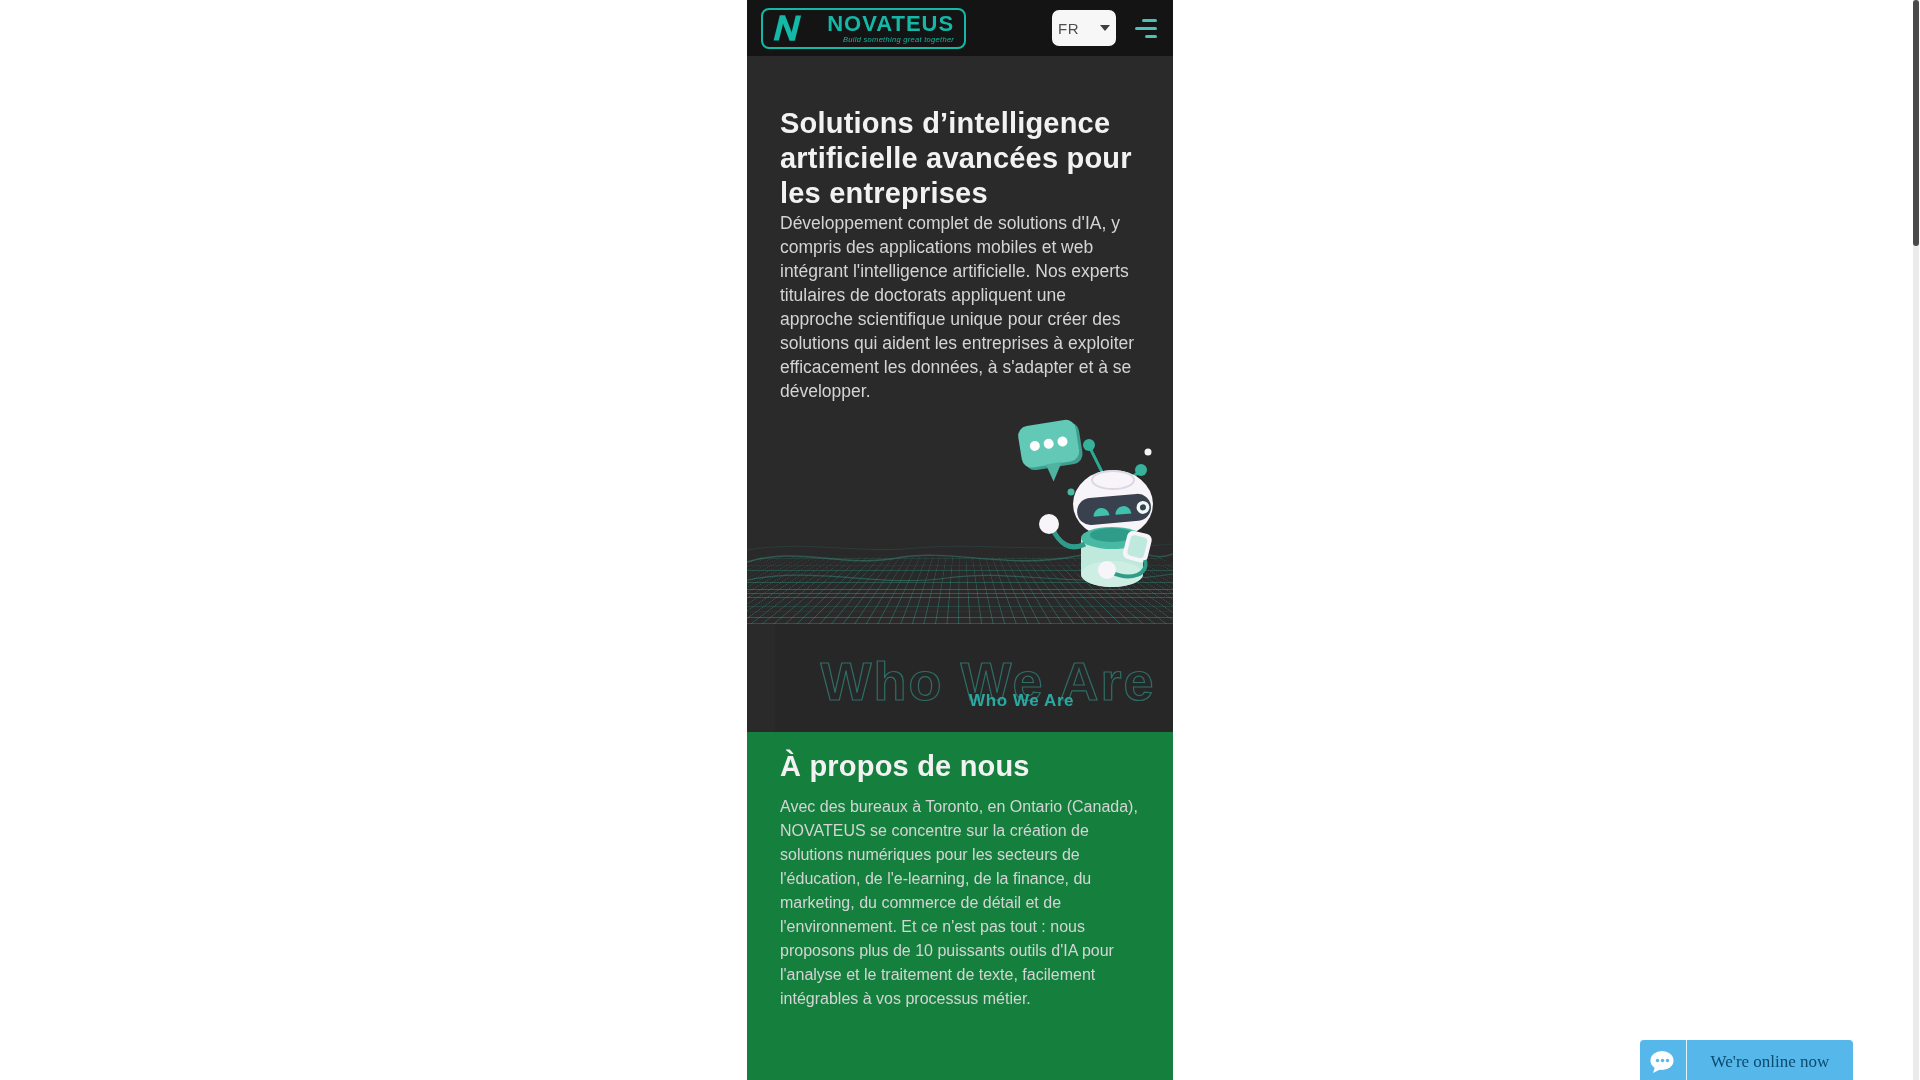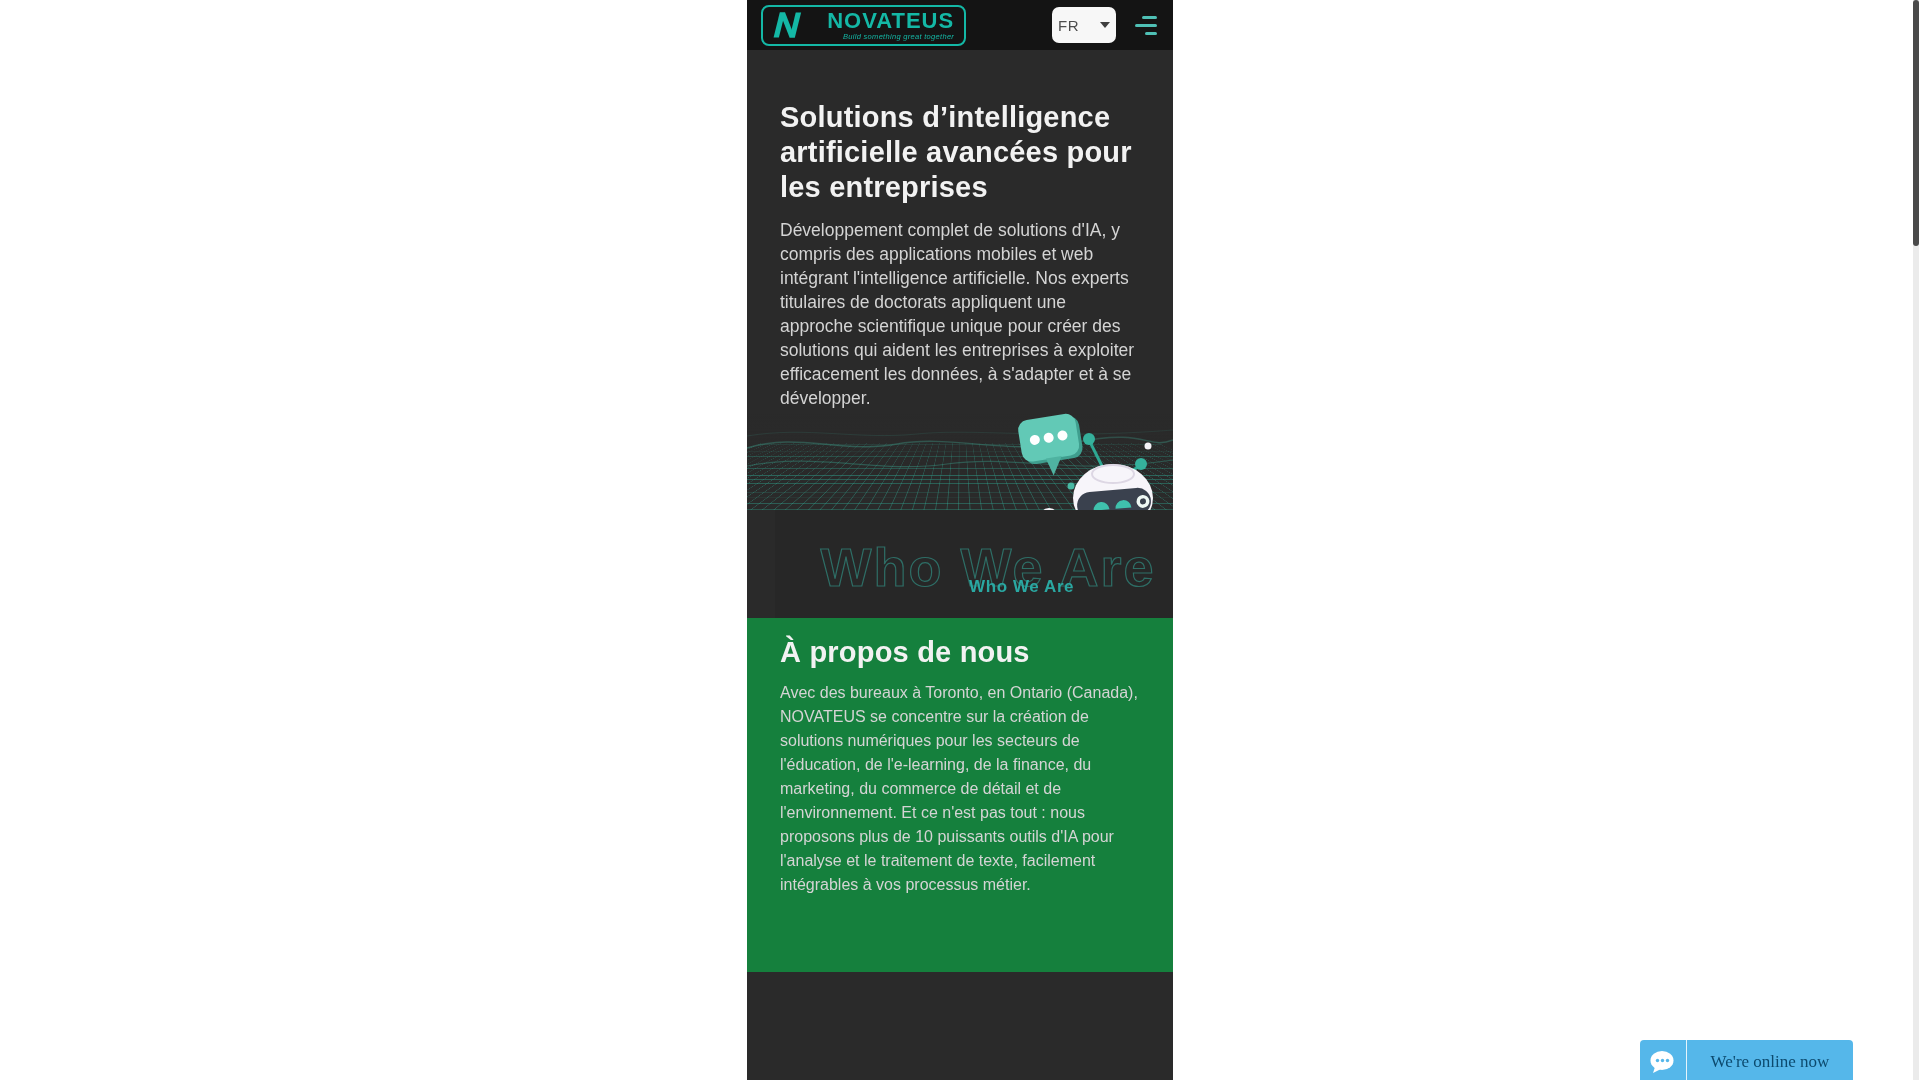--- a/index.html
+++ b/index.html
@@ -4,21 +4,21 @@
 <style>
   * { margin:0; padding:0; box-sizing:border-box; }
   html,body { width:1920px; height:1080px; overflow:hidden; background:#ffffff;
               font-family:"Liberation Sans", sans-serif; }
 
   
   .phone-column { position:absolute; left:747px; top:0; width:426px; height:1080px;
                   background:#2a2a2a; }
 
   
-  .site-header { height:50px; background:#141414; display:flex; align-items:center;
+  .site-header { height:56px; background:#141414; display:flex; align-items:center;
                  padding:0 16px 0 14px; }
   .logo-box { display:flex; align-items:center; gap:5px; border:2px solid #14b8a6;
               border-radius:8px; height:41px; padding:2px 10px 2px 7px; cursor:pointer; }
   .logo-text-wrap { display:flex; flex-direction:column; align-items:flex-end; line-height:1; }
   .logo-brand { color:#14b8a6; font-weight:bold; font-size:22px; letter-spacing:1px; }
   .logo-tagline { color:#14b8a6; font-size:7.5px; font-style:italic; margin-top:1px;
                   letter-spacing:.3px;padding-left:36px; }
   .lang-btn { margin-left:auto; width:64px; height:36px; background:#f7f7f7;
               border:none; border-radius:7px; display:flex; align-items:center;
               justify-content:center; gap:21px; cursor:pointer; }
@@ -26,25 +26,25 @@
   .caret-down { width:0; height:0; border-left:5px solid transparent;
                 border-right:5px solid transparent; border-top:6px solid #3f3f3f; }
   .hamburger { margin-left:19px; width:22px; display:flex; flex-direction:column;
                align-items:flex-end; gap:5px; background:none; border:none; cursor:pointer; }
   .hamburger span { display:block; height:3px; border-radius:2px; background:#4fc0b5; }
   .hamburger .l1 { width:15px; }
   .hamburger .l2 { width:22px; }
   .hamburger .l3 { width:12px; }
 
   
-  .hero { position:relative; height:460px; background:#2a2a2a; overflow:hidden; }
+  .hero { position:relative; height:568px; background:#2a2a2a; overflow:hidden; }
   .hero-inner { padding:50px 33px 0 33px; position:relative; z-index:3; }
   .hero-title { color:#f2f2f2; font-size:29px; line-height:35px; font-weight:bold;
                 letter-spacing:.2px; }
-  .hero-desc { margin-top:13px; color:#d4d4d4; font-size:17.5px; line-height:24px;
+  .hero-desc { color:#d4d4d4; font-size:17.5px; line-height:24px;
                max-width:360px; }
 
   
   .terrain-wrap { position:absolute; left:0; right:0; bottom:0; height:96px;
                   overflow:hidden; z-index:1; }
   .terrain-grid { position:absolute; left:-35%; right:-35%; bottom:-6px; height:240px;
     background-image:
       repeating-linear-gradient(0deg,  rgba(48,170,148,.55) 0 1px, transparent 1px 12px),
       repeating-linear-gradient(90deg, rgba(48,170,148,.40) 0 1px, transparent 1px 12px);
     transform:perspective(240px) rotateX(56deg);

